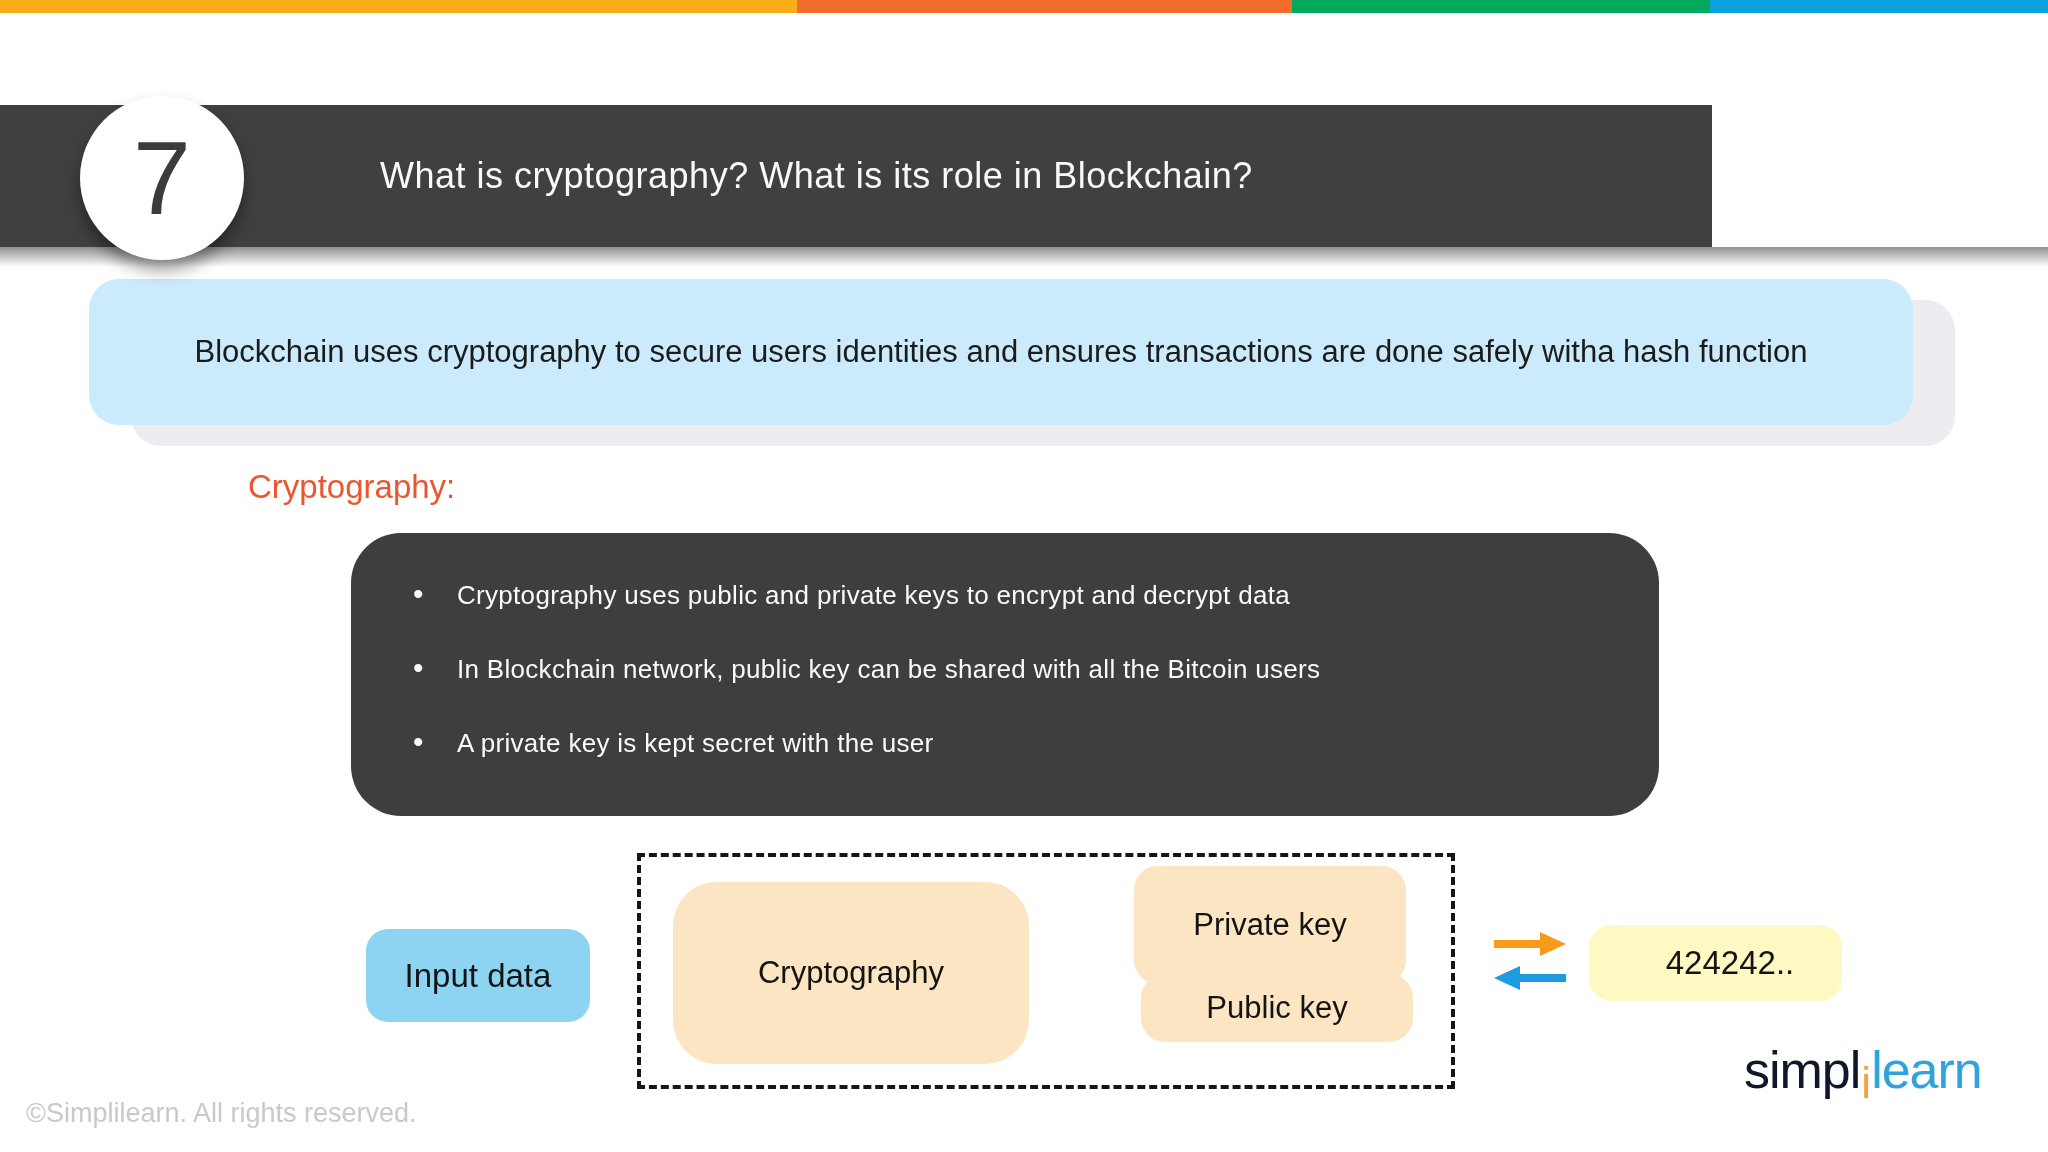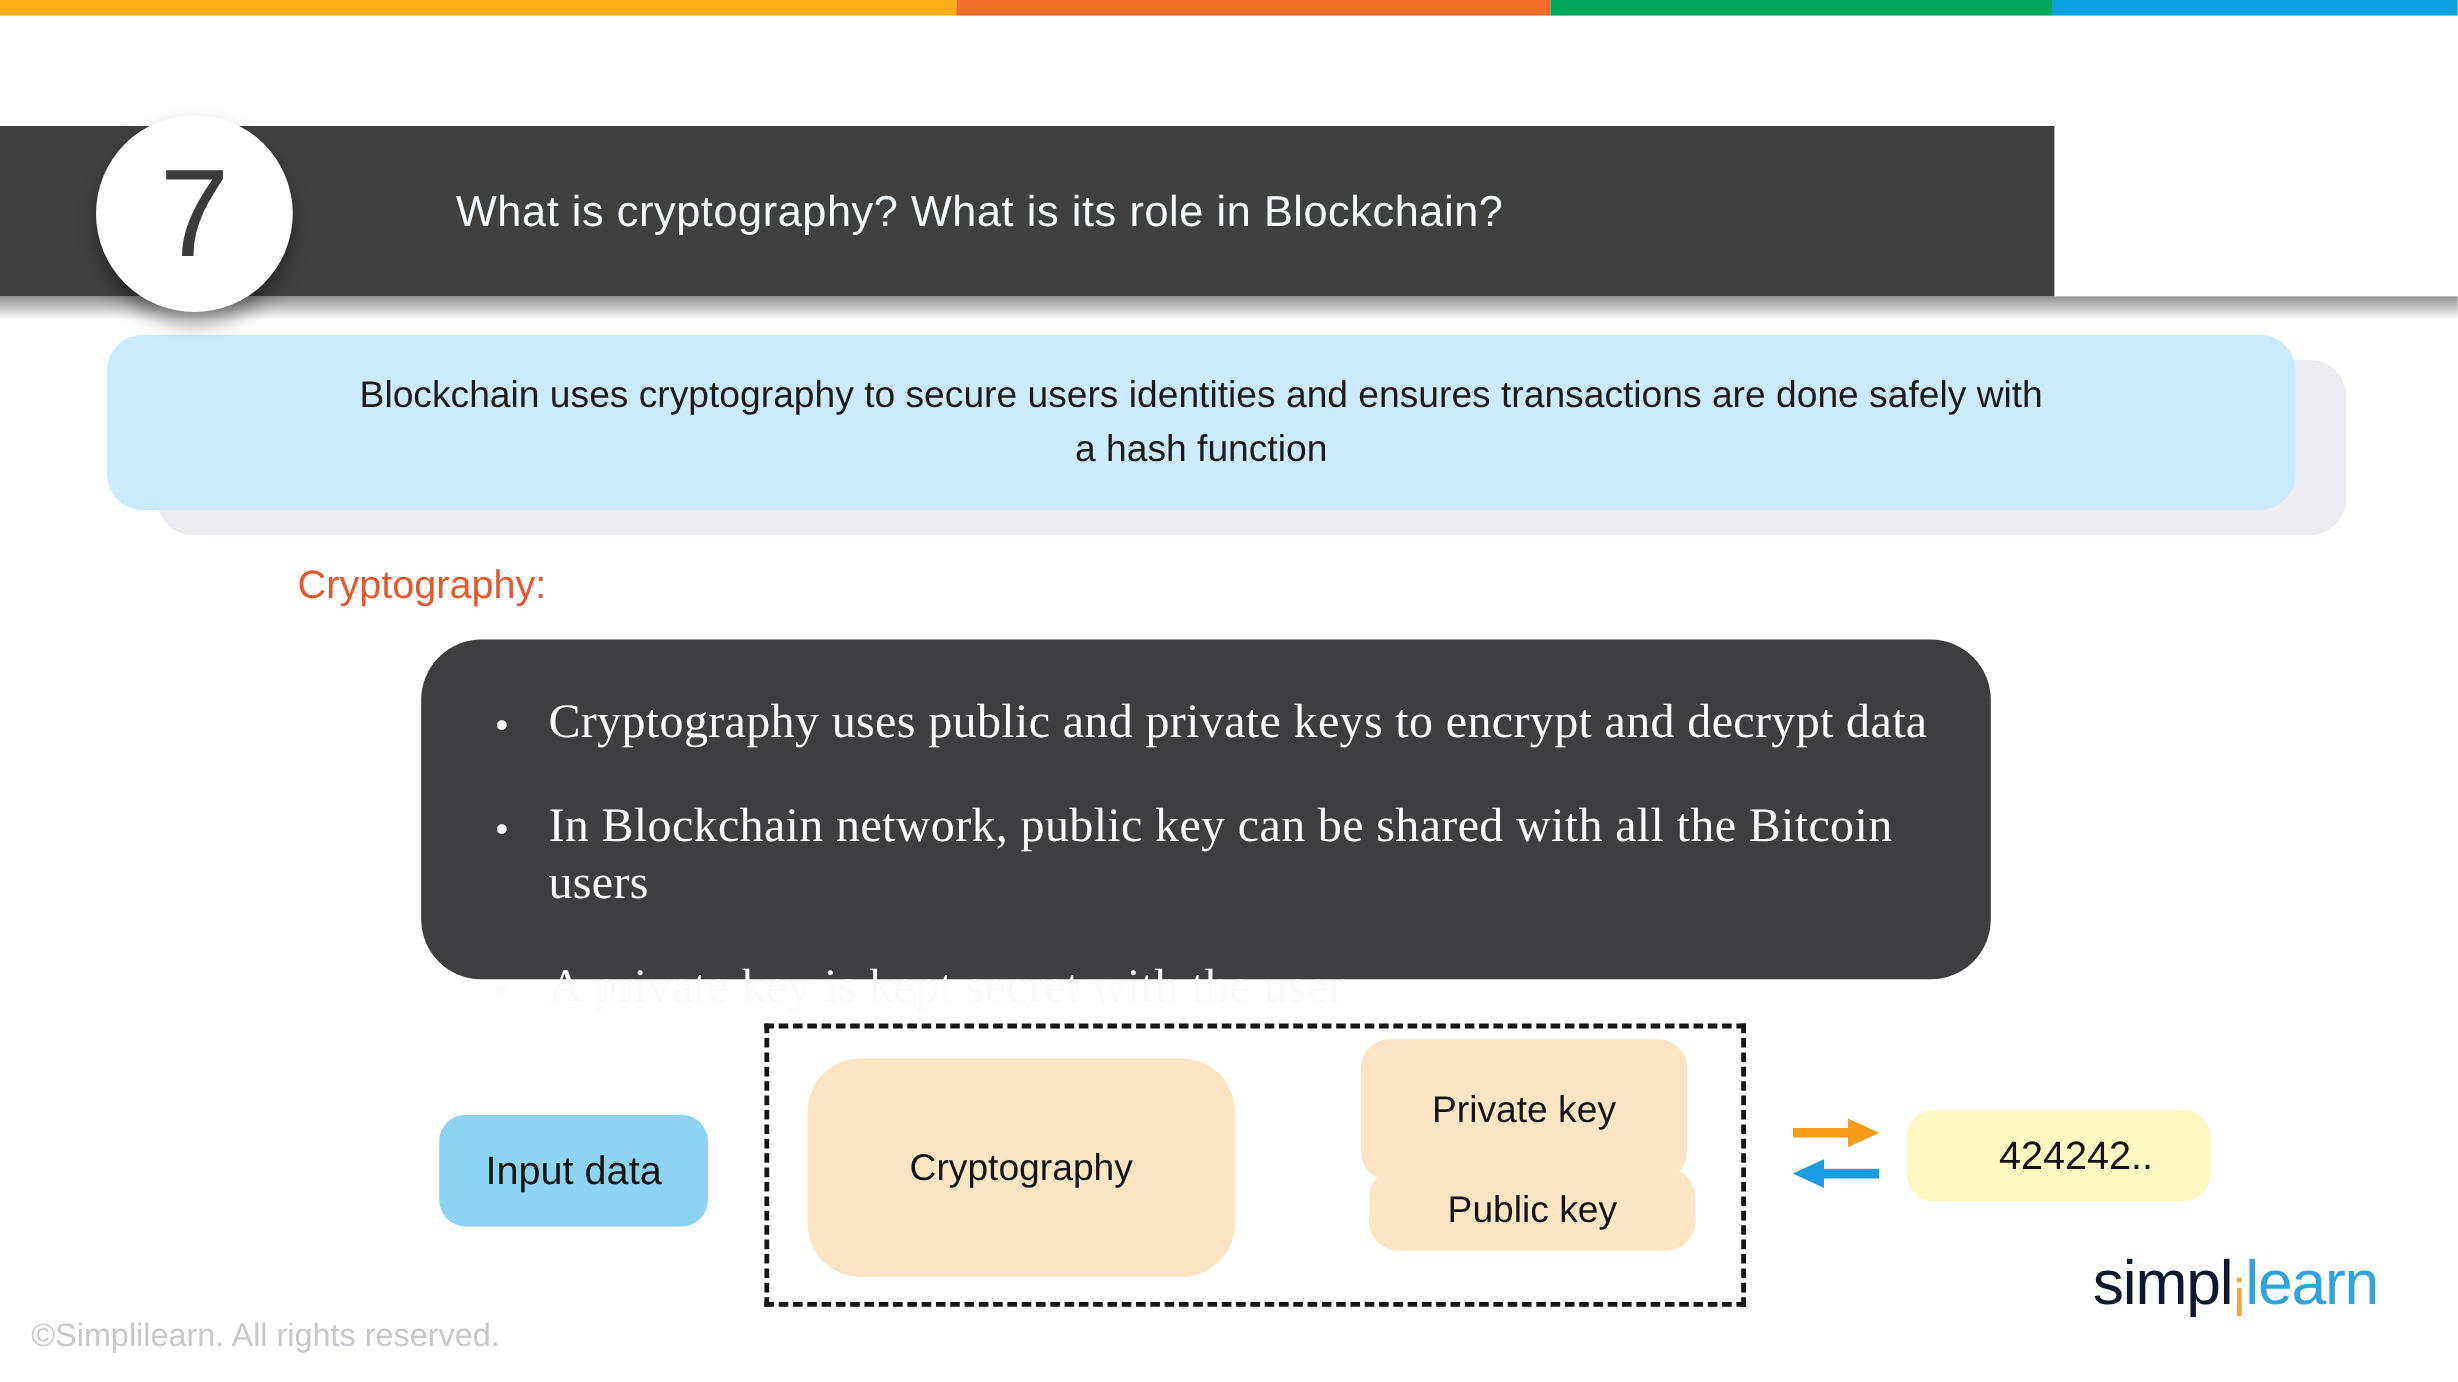--- a/index.html
+++ b/index.html
@@ -39,21 +39,21 @@
     box-shadow: 0 10px 16px rgba(0,0,0,0.40);
     display: flex; align-items: center; justify-content: center;
     z-index: 5;
   }
   .num-circle span { font-size: 104px; color: #3B3B3D; line-height: 1; }
 
   
   .callout {
     position: absolute; left: 89px; top: 279px; width: 1824px; height: 146px;
     background: #CBEAFB; border-radius: 30px;
-    display: flex; flex-direction: column; align-items: center; justify-content: center;
+    display: flex; flex-direction: row; align-items: center; justify-content: center;
     z-index: 2;
   }
   .callout-shadow {
     position: absolute; left: 131px; top: 300px; width: 1824px; height: 146px;
     background: #EDEDF1; border-radius: 30px; z-index: 1;
   }
   .callout .line { color: #1B1B1B; font-size: 31px; line-height: 1.45; text-align: center; }
 
   
   .section-label {
@@ -64,21 +64,21 @@
   
   .dark-box {
     position: absolute; left: 351px; top: 533px; width: 1308px; height: 283px;
     background: #3E3E41; border-radius: 50px;
     padding: 0; box-sizing: border-box;
   }
   .bullet-row { display: flex; align-items: baseline; margin: 0 0 0 62px; }
   .bullet-row.first { padding-top: 44px; }
   .bullet-row + .bullet-row { margin-top: 40px; }
   .bullet-dot { color: #FAFAFA; font-size: 30px; width: 44px; flex: 0 0 44px; }
-  .bullet-text { color: #FAFAFA; font-size: 40px; letter-spacing: 0.3px; font-family: Liberation Serif, serif; }
+  .bullet-text { color: #FAFAFA; font-size: 26px; letter-spacing: 0.3px; }
 
   
   .io-box {
     position: absolute; background: #8DD4F3; border-radius: 22px;
     display: flex; align-items: center; justify-content: center;
     color: #141414; font-size: 33px;
   }
   .input-box  { left: 366px; top: 929px; width: 224px; height: 93px; }
   .output-box { left: 1589px; top: 925px; width: 224px; height: 76px; background: #fef9c3; padding-left: 29px; }
 

